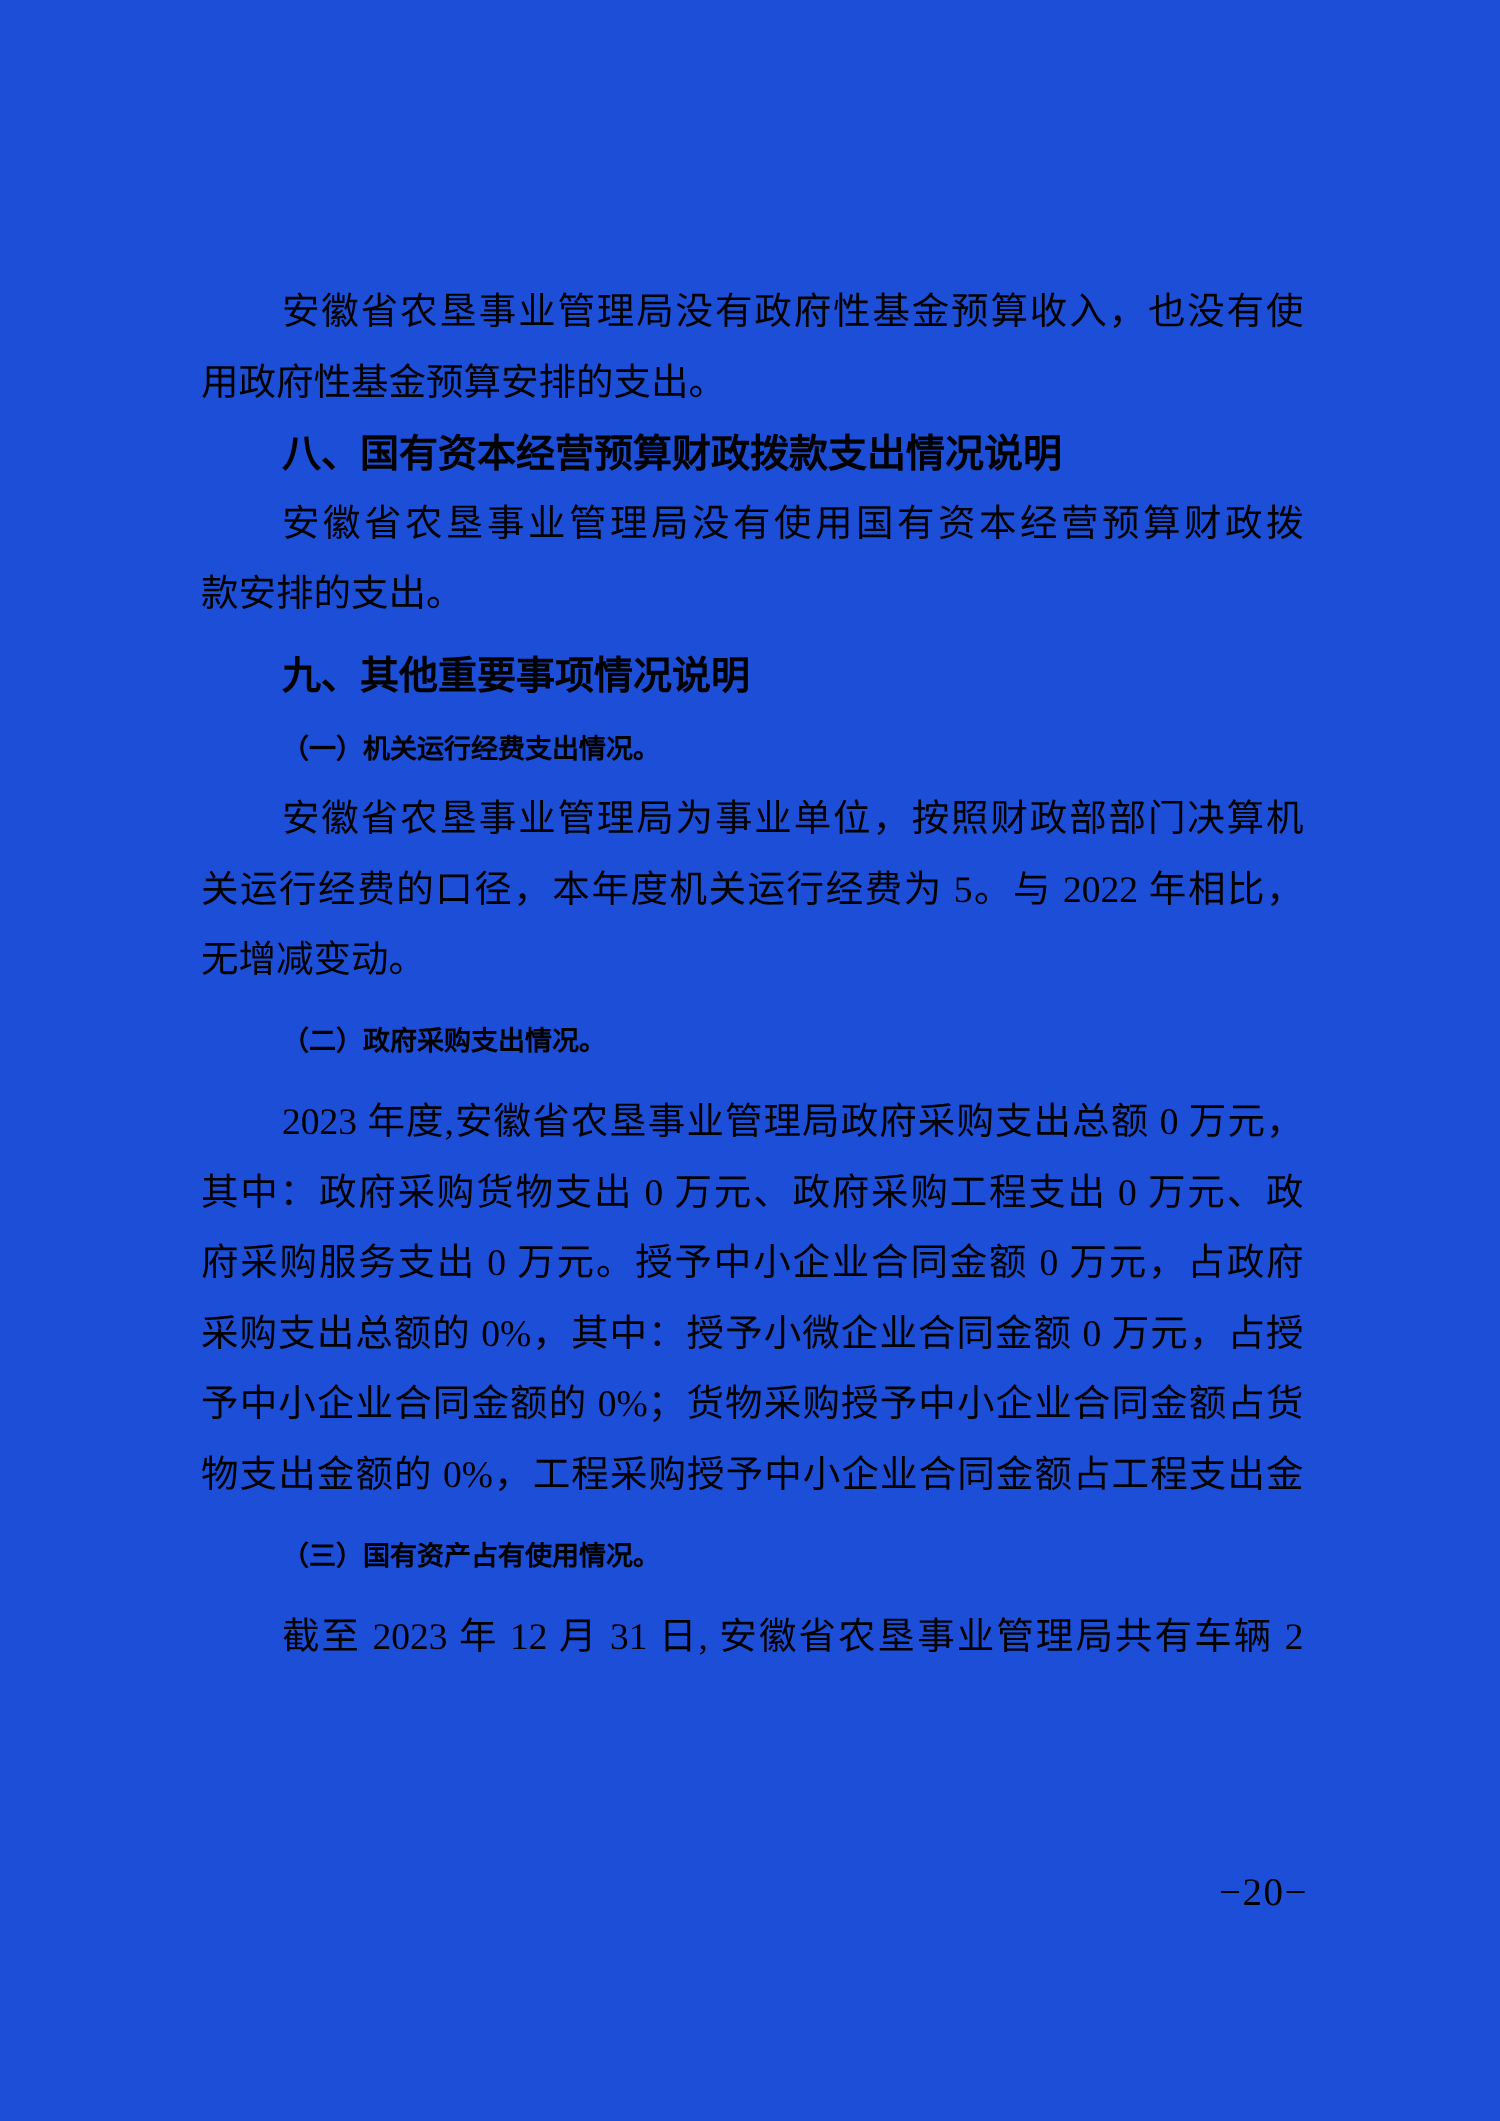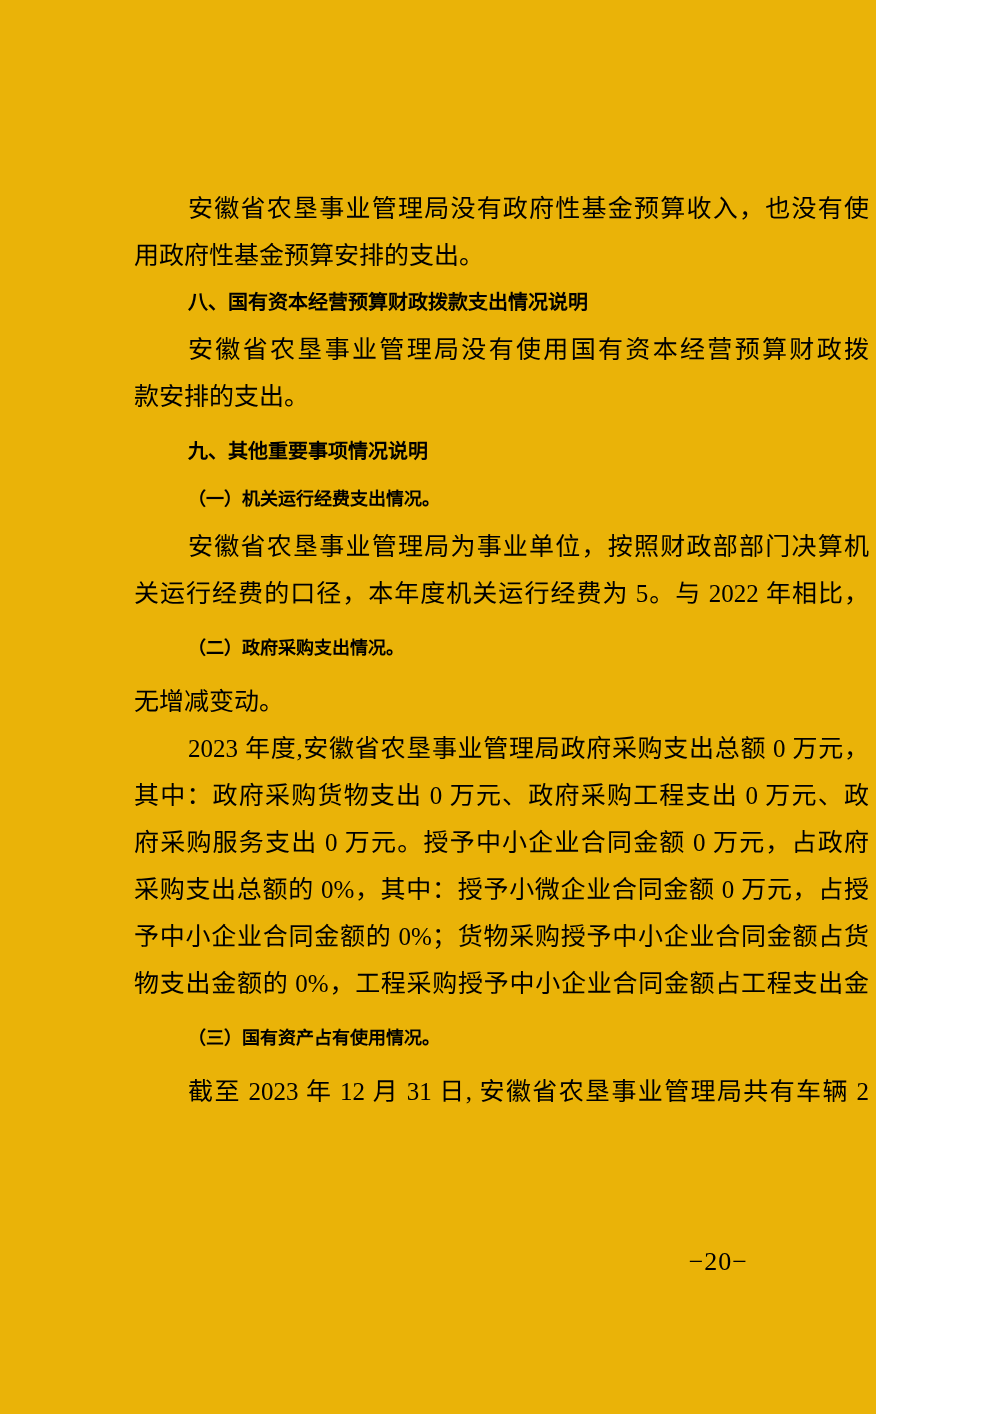--- a/index.html
+++ b/index.html
@@ -2,23 +2,23 @@
 <html lang="zh-CN"><head>
 <meta charset="utf-8">
 <style>
   html, body {
     margin: 0;
     padding: 0;
     background: #ffffff;
   }
   .page {
     position: relative;
-    width: 876px;
+    width: 1000px;
     height: 1414px;
-    background: #eab308;
+    background: #1d4ed8;
     overflow: hidden;
   }
   .content {
     position: absolute;
     left: 134px;
     top: 185px;
     width: 735px;
   }
   .ln {
     font-family: "Liberation Serif", "DejaVu Serif", serif;
@@ -39,21 +39,21 @@
   }
   
   .end {
     text-align: center;
     text-align-last: left;
   }
   
   .heading {
     font-family: "Liberation Sans", "DejaVu Sans", sans-serif;
     font-weight: 700;
-    font-size: 20px;
+    font-size: 26px;
     text-indent: 54px;
     text-align: left;
     text-align-last: left;
   }
   
   .subheading {
     font-family: "Liberation Serif", "DejaVu Serif", serif;
     font-weight: 700;
     font-size: 18px;
     text-indent: 54px;
@@ -80,22 +80,22 @@
   <div class="content" id="doc-body">
       <div class="ln jl ind">安徽省农垦事业管理局没有政府性基金预算收入，也没有使</div>
       <div class="ln end">用政府性基金预算安排的支出。</div>
       <div class="ln heading">八、国有资本经营预算财政拨款支出情况说明</div>
       <div class="ln jl ind">安徽省农垦事业管理局没有使用国有资本经营预算财政拨</div>
       <div class="ln end">款安排的支出。</div>
       <div class="ln heading sb">九、其他重要事项情况说明</div>
       <div class="ln subheading">（一）机关运行经费支出情况。</div>
       <div class="ln jl ind">安徽省农垦事业管理局为事业单位，按照财政部部门决算机</div>
       <div class="ln jl">关运行经费的口径，本年度机关运行经费为 5。与 2022 年相比，</div>
+      <div class="ln end">无增减变动。</div>
       <div class="ln subheading sb sa">（二）政府采购支出情况。</div>
-      <div class="ln end">无增减变动。</div>
       <div class="ln jl ind">2023 年度,安徽省农垦事业管理局政府采购支出总额 0 万元，</div>
       <div class="ln jl">其中：政府采购货物支出 0 万元、政府采购工程支出 0 万元、政</div>
       <div class="ln jl">府采购服务支出 0 万元。授予中小企业合同金额 0 万元，占政府</div>
       <div class="ln jl">采购支出总额的 0%，其中：授予小微企业合同金额 0 万元，占授</div>
       <div class="ln jl">予中小企业合同金额的 0%；货物采购授予中小企业合同金额占货</div>
       <div class="ln jl">物支出金额的 0%，工程采购授予中小企业合同金额占工程支出金</div>
       <div class="ln subheading sb sa">（三）国有资产占有使用情况。</div>
       <div class="ln jl ind">截至 2023 年 12 月 31 日, 安徽省农垦事业管理局共有车辆 2</div>
     </div>
   <div class="page-number">−20−</div>

